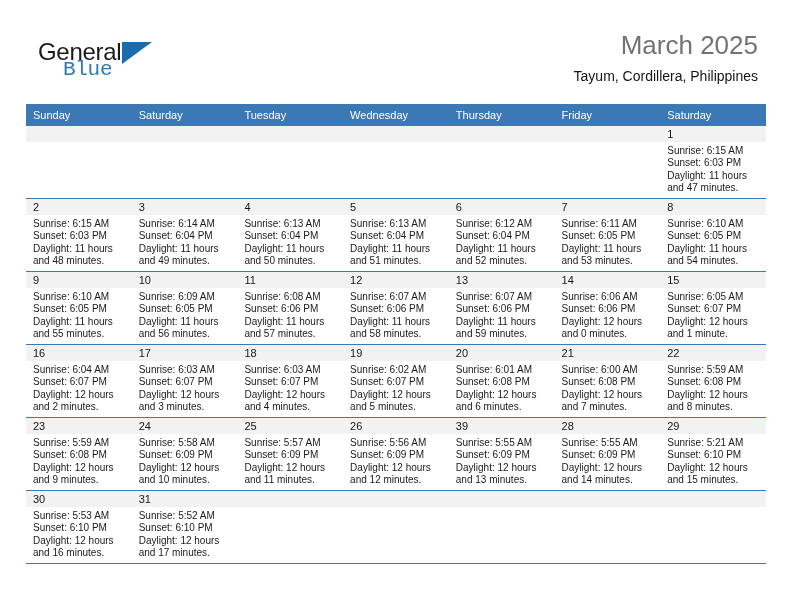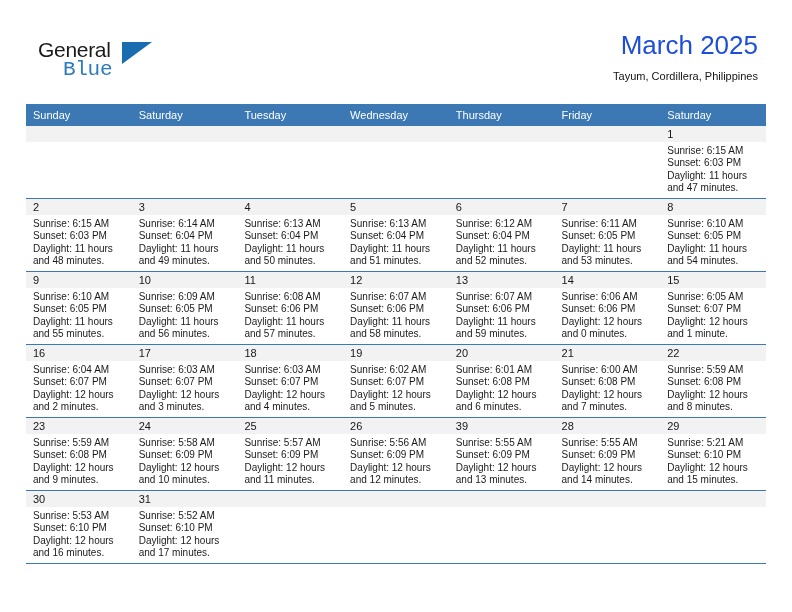--- a/index.html
+++ b/index.html
@@ -35,21 +35,21 @@
     position: absolute;
     left: 12px;
     top: 8px;
     width: 140px;
     height: 52px;
   }
   .logo-general {
     position: absolute;
     left: 0;
     top: 0;
-    font-size: 21px;
+    font-size: 24px;
     letter-spacing: -0.3px;
     color: #1a1a1a;
     font-family: "Liberation Sans", sans-serif;
     text-align: center;
   }
   .logo-blue {
     position: absolute;
     left: 25px;
     top: 20px;
     font-size: 21px;
@@ -68,26 +68,26 @@
   }
 
   .title-block {
     position: absolute;
     right: 8px;
     top: 0;
     text-align: right;
   }
   .cal-title {
     font-size: 26px;
-    color: #1d4ed8;
+    color: #737373;
     line-height: 30px;
     white-space: nowrap;
   }
   .cal-subtitle {
-    font-size: 11px;
+    font-size: 14px;
     color: #141414;
     line-height: 20px;
     margin-top: 6px;
     white-space: nowrap;
   }
 
   
   .calendar {
     position: absolute;
     left: 26px;

